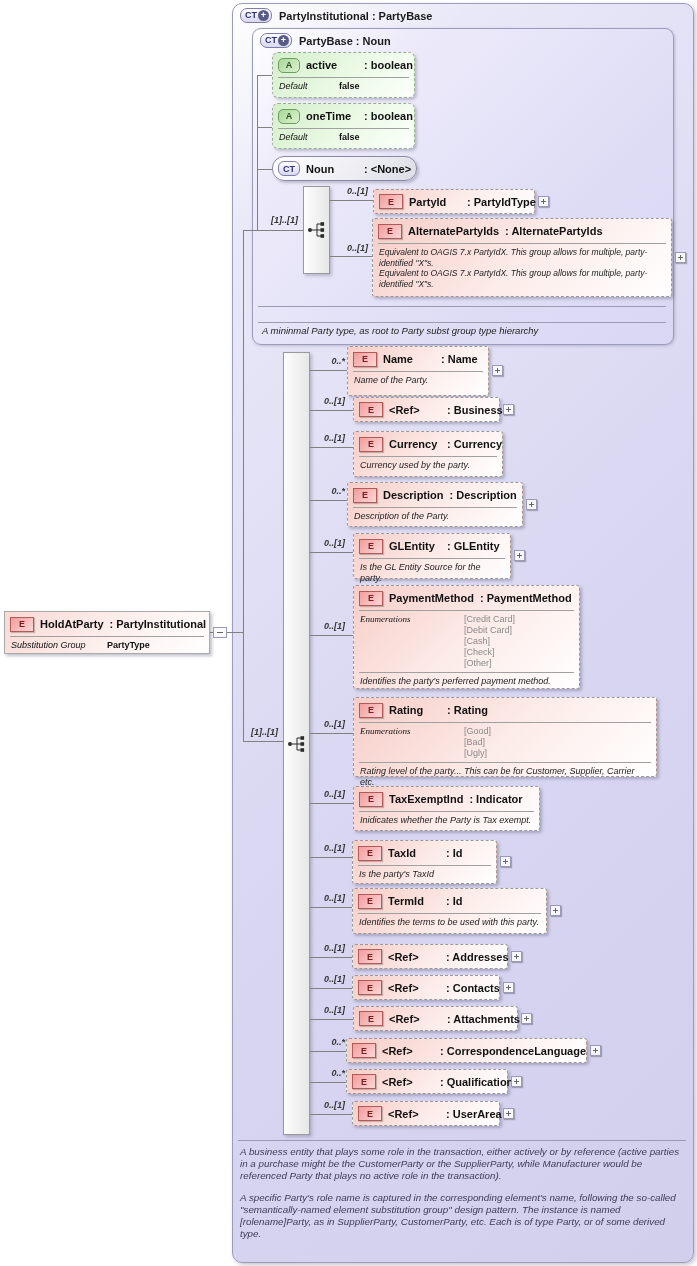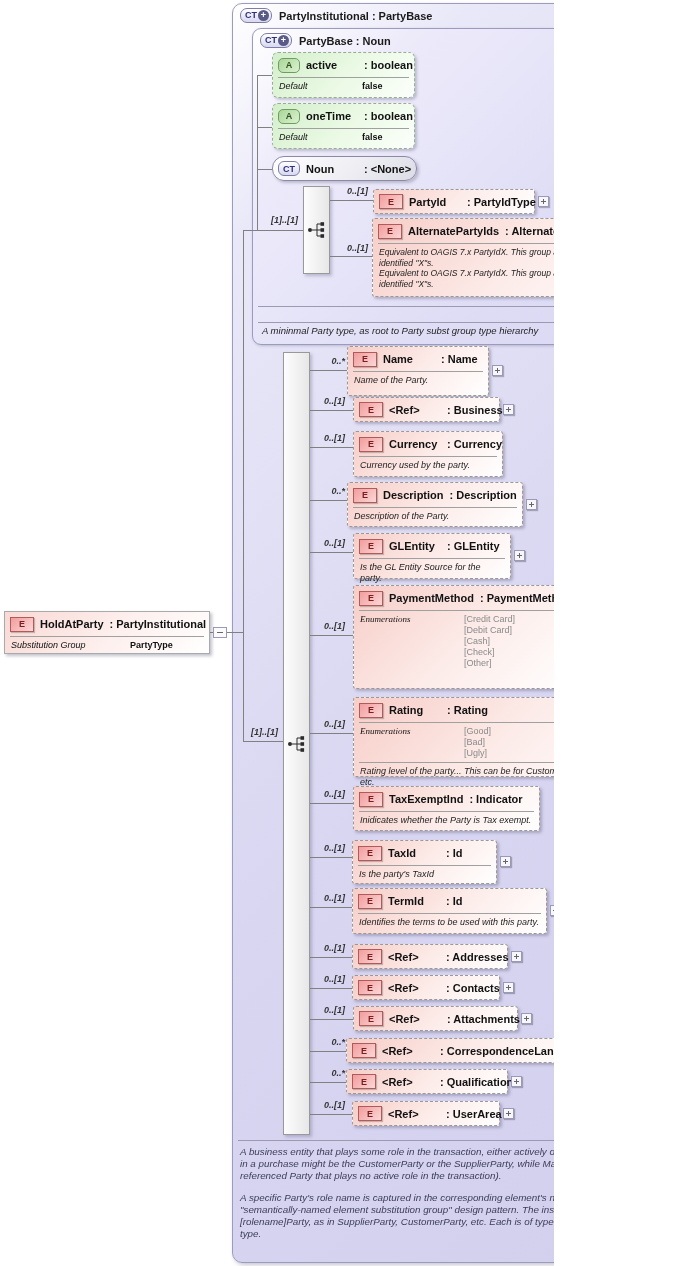--- a/index.html
+++ b/index.html
@@ -1,16 +1,16 @@
 <!DOCTYPE html>
 <html><head>
 <meta charset="utf-8">
 <style>
   html,body{margin:0;padding:0;background:#fff;}
-  .canvas{position:relative;width:554px;height:1266px;font-family:"Liberation Sans",sans-serif;overflow:hidden;}
+  .canvas{position:relative;width:697px;height:1266px;font-family:"Liberation Sans",sans-serif;overflow:hidden;}
   .abs{position:absolute;}
   
   .outer-ct{border:1px solid #9b9bbd;border-radius:10px;
     background:linear-gradient(135deg,#ffffff 0%,#e9e8f8 14%,#d8d6f1 55%,#d1cfec 100%);
     box-shadow:2px 2px 4px rgba(90,90,120,.35);}
   .inner-ct{border:1px solid #9b9bbd;border-radius:9px;
     background:linear-gradient(135deg,#ffffff 0%,#edebfa 22%,#dedcf5 70%,#d9d7f2 100%);
     box-shadow:1px 1px 3px rgba(90,90,120,.3);}
   .hdr{display:flex;align-items:center;gap:7px;font-size:11px;font-weight:bold;color:#1a1a1a;}
   
@@ -35,21 +35,21 @@
   .abox{border:1px dashed #99aa99;border-radius:6px;box-shadow:2px 2px 3px rgba(100,100,130,.35);
     background:linear-gradient(135deg,#d3efca 0%,#eaf9e4 50%,#fcfffb 100%);box-sizing:border-box;}
   .nounbox{border:1px solid #8a8aa5;border-radius:12px;box-shadow:2px 2px 3px rgba(100,100,130,.35);
     background:linear-gradient(135deg,#ffffff 0%,#ececf2 60%,#dcdce6 100%);box-sizing:border-box;}
   .trow{display:flex;align-items:center;gap:6px;height:24px;padding:0 5px;font-size:11px;
     font-weight:bold;color:#111;white-space:nowrap;}
   .nm{display:inline-block;min-width:52px;}
   .note{border-top:1px solid #a0a0a0;margin:0 5px;padding:3px 1px 2px 1px;font-size:9px;
     font-style:italic;color:#222;line-height:1.25;}
   .kvrow{border-top:1px solid #a0a0a0;margin:0 5px;padding:3px 1px 2px 1px;font-size:9px;
-    display:flex;color:#111;gap:23px;}
+    display:flex;color:#111;}
   .kvrow .k{font-style:italic;min-width:52px;}
   .kvrow .v{font-weight:bold;margin-left:8px;}
   .enum{border-top:1px solid #a0a0a0;margin:0 5px;padding:3px 1px 3px 1px;font-size:9px;
     display:flex;color:#111;}
   .enum .k{font-style:italic;min-width:104px;font-family:Liberation Serif, serif;}
   .enum .vals{color:#8a8a8a;line-height:1.22;}
   
   .seqbar{border:1px solid #999;background:linear-gradient(to right,#fdfdfd,#e7e7e7);
     box-shadow:2px 2px 3px rgba(100,100,130,.35);display:flex;align-items:center;
     justify-content:center;box-sizing:border-box;}
@@ -295,20 +295,21 @@
     <div class="enum">
         <span class="k">Enumerations</span>
       <span class="vals">
         <div>[Credit Card]</div>
           <div>[Debit Card]</div>
           <div>[Cash]</div>
           <div>[Check]</div>
           <div>[Other]</div>
       </span>
     </div>
+    <div class="note">Identifies the party's perferred payment method.</div>
   </div>
 
   <div class="abs ebox" style="left:353px;top:697px;width:304px;height:80px;">
     <div class="trow">
         <span class="e-icon">E</span>
         <span class="nm">Rating</span>
         <span>: Rating</span>
       </div>
     <div class="enum">
         <span class="k">Enumerations</span>

